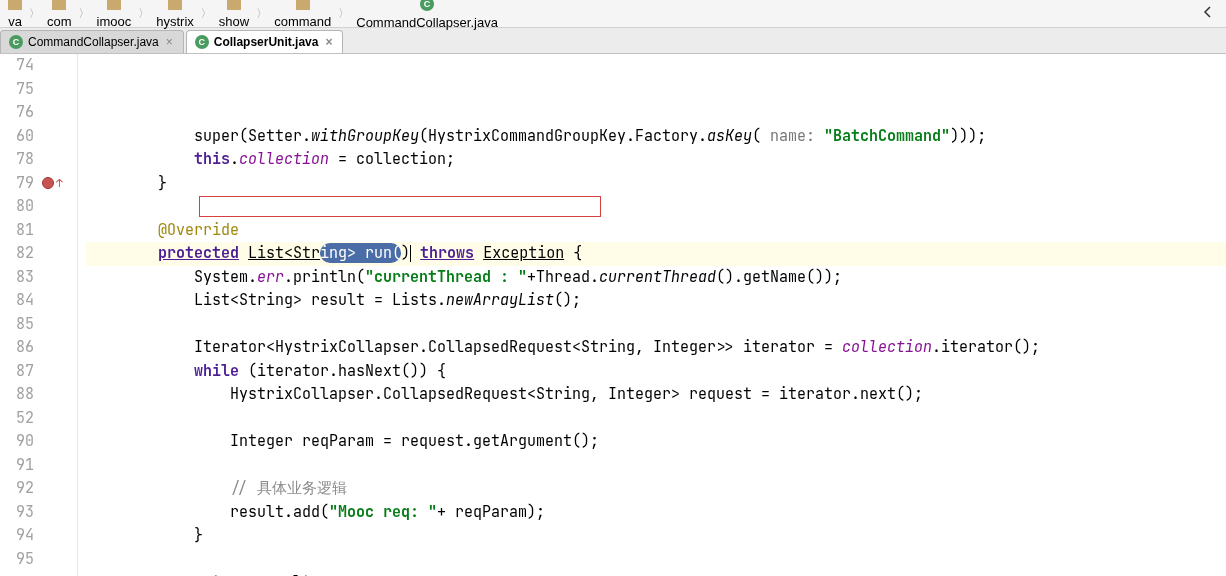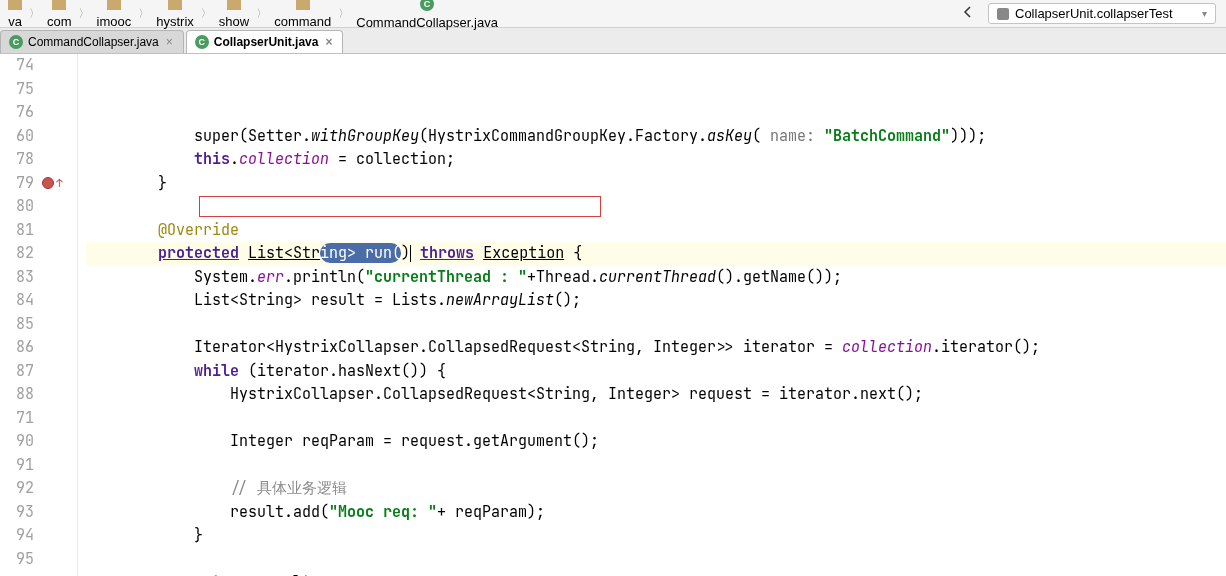--- a/index.html
+++ b/index.html
@@ -324,25 +324,20 @@
       <span class="crumb-sep">〉</span>
       <div class="crumb">
         <span class="class-icon"></span>
         <span>CommandCollapser.java</span>
       </div>
     </div>
   <div class="nav-back">
     <svg width="14" height="14" viewBox="0 0 14 14">
         <path d="M8 2 L3 7 L8 12" stroke="#333" stroke-width="1.5" fill="none"></path>
       </svg>
-  </div>
-  <div class="run-config">
-    <span class="run-config-icon"></span>
-    <span style="flex:1;overflow:hidden;text-overflow:ellipsis">CollapserUnit.collapserTest</span>
-    <span class="chevron">▾</span>
   </div>
 </div>
 
 <div class="tabs" id="tabs">
     <div class="tab">
       <span class="class-icon"></span>
       <span>CommandCollapser.java</span>
       <span class="tab-close">×</span>
     </div>
     <div class="tab active">
@@ -362,21 +357,21 @@
       <div class="gline">79</div>
       <div class="gline">80</div>
       <div class="gline">81</div>
       <div class="gline">82</div>
       <div class="gline">83</div>
       <div class="gline">84</div>
       <div class="gline">85</div>
       <div class="gline">86</div>
       <div class="gline">87</div>
       <div class="gline">88</div>
-      <div class="gline">71</div>
+      <div class="gline">52</div>
       <div class="gline">90</div>
       <div class="gline">91</div>
       <div class="gline">92</div>
       <div class="gline">93</div>
       <div class="gline">94</div>
       <div class="gline">95</div>
     </div>
   <div class="gutter-icons" id="gutter-icons">
       <div class="iline"></div>
       <div class="iline"></div>

